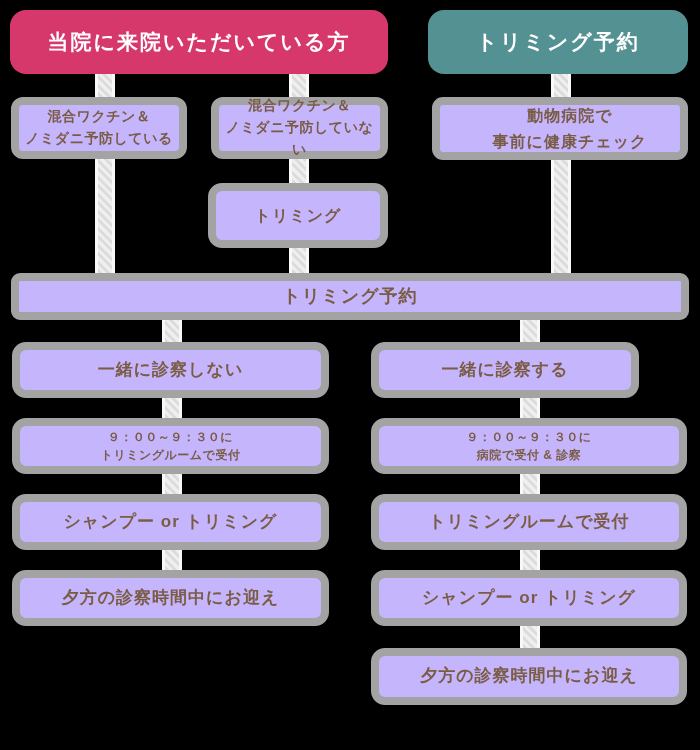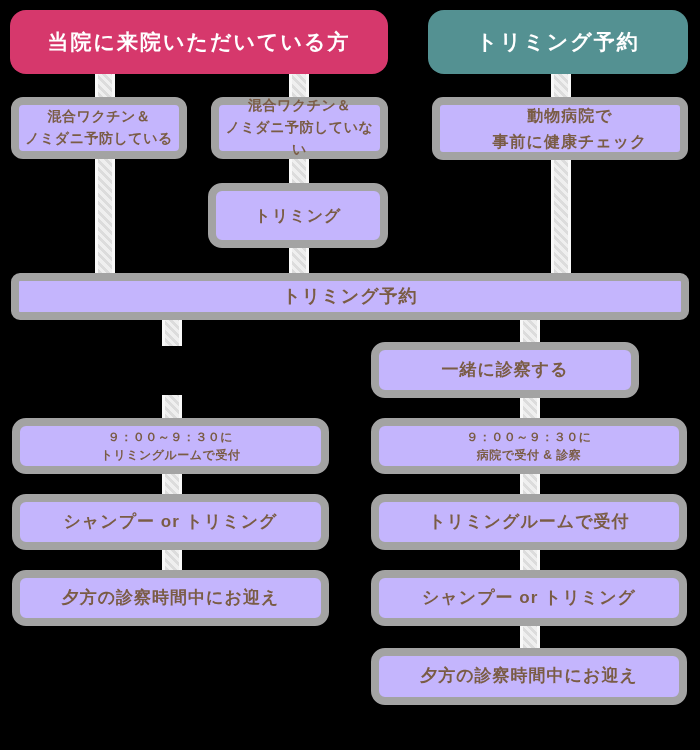--- a/index.html
+++ b/index.html
@@ -62,20 +62,21 @@
 ノミダニ予防している</div>
   <div class="bx sm" style="left:211px;top:97px;width:177px;height:62px;border-radius:12px;">混合ワクチン＆
 ノミダニ予防していない</div>
   <div class="bx md" style="left:432px;top:97px;width:256px;height:63px;border-radius:11px;padding-left:20px;">動物病院で
 事前に健康チェック</div>
 
   <div class="bx md" style="left:208px;top:183px;width:180px;height:65px;">トリミング</div>
 
   <div class="bx rsv" style="left:11px;top:273px;width:678px;height:47px;border-radius:9px;">トリミング予約</div>
 
+  <div class="bx lg" style="left:12px;top:342px;width:317px;height:56px;">一緒に診察しない</div>
   <div class="bx lg" style="left:371px;top:342px;width:268px;height:56px;">一緒に診察する</div>
 
   <div class="bx lg2" style="left:12px;top:418px;width:317px;height:56px;">９：００～９：３０に
 トリミングルームで受付</div>
   <div class="bx lg2" style="left:371px;top:418px;width:316px;height:56px;">９：００～９：３０に
 病院で受付 &amp; 診察</div>
 
   <div class="bx lg" style="left:12px;top:494px;width:317px;height:56px;">シャンプー or トリミング</div>
   <div class="bx lg" style="left:371px;top:494px;width:316px;height:56px;">トリミングルームで受付</div>
 

